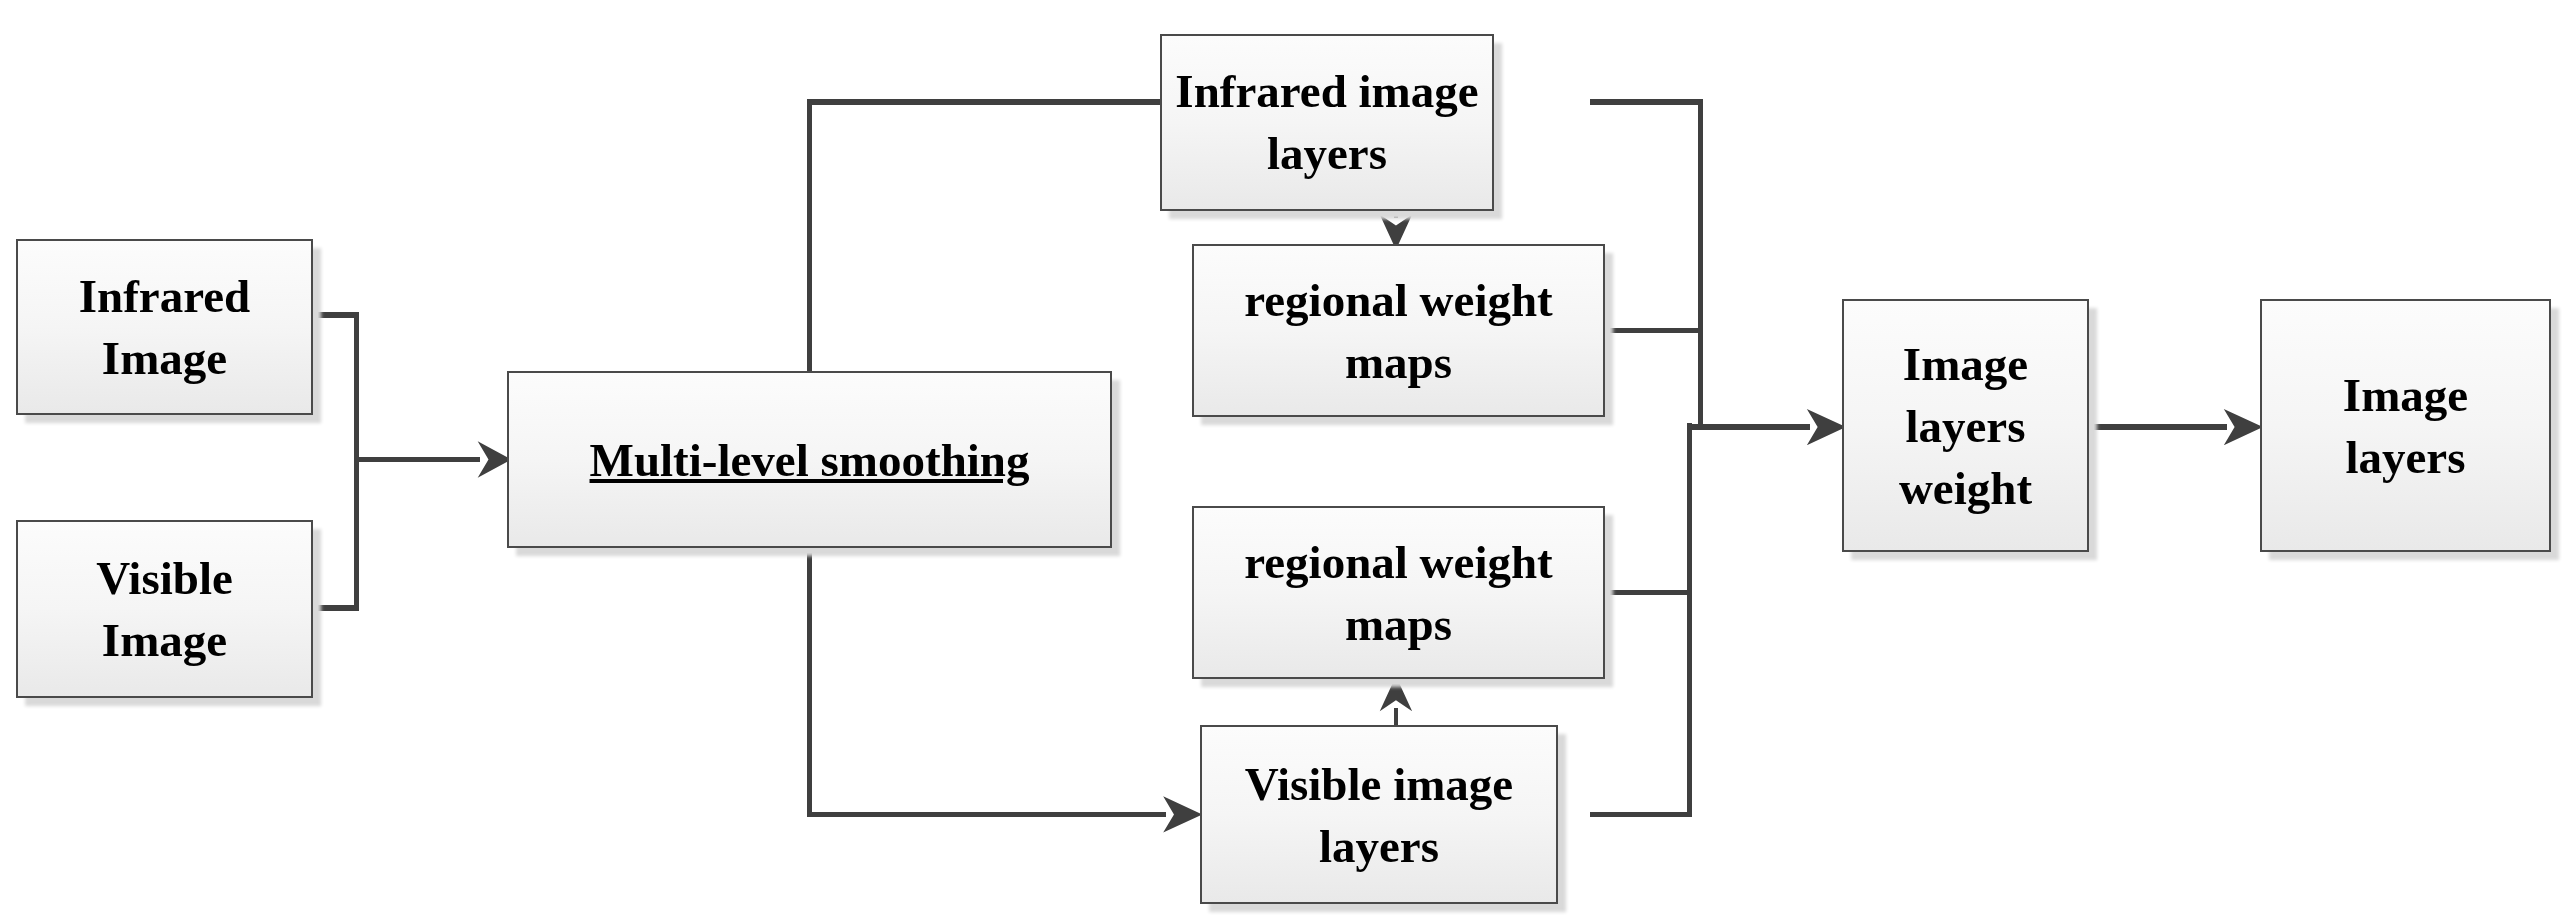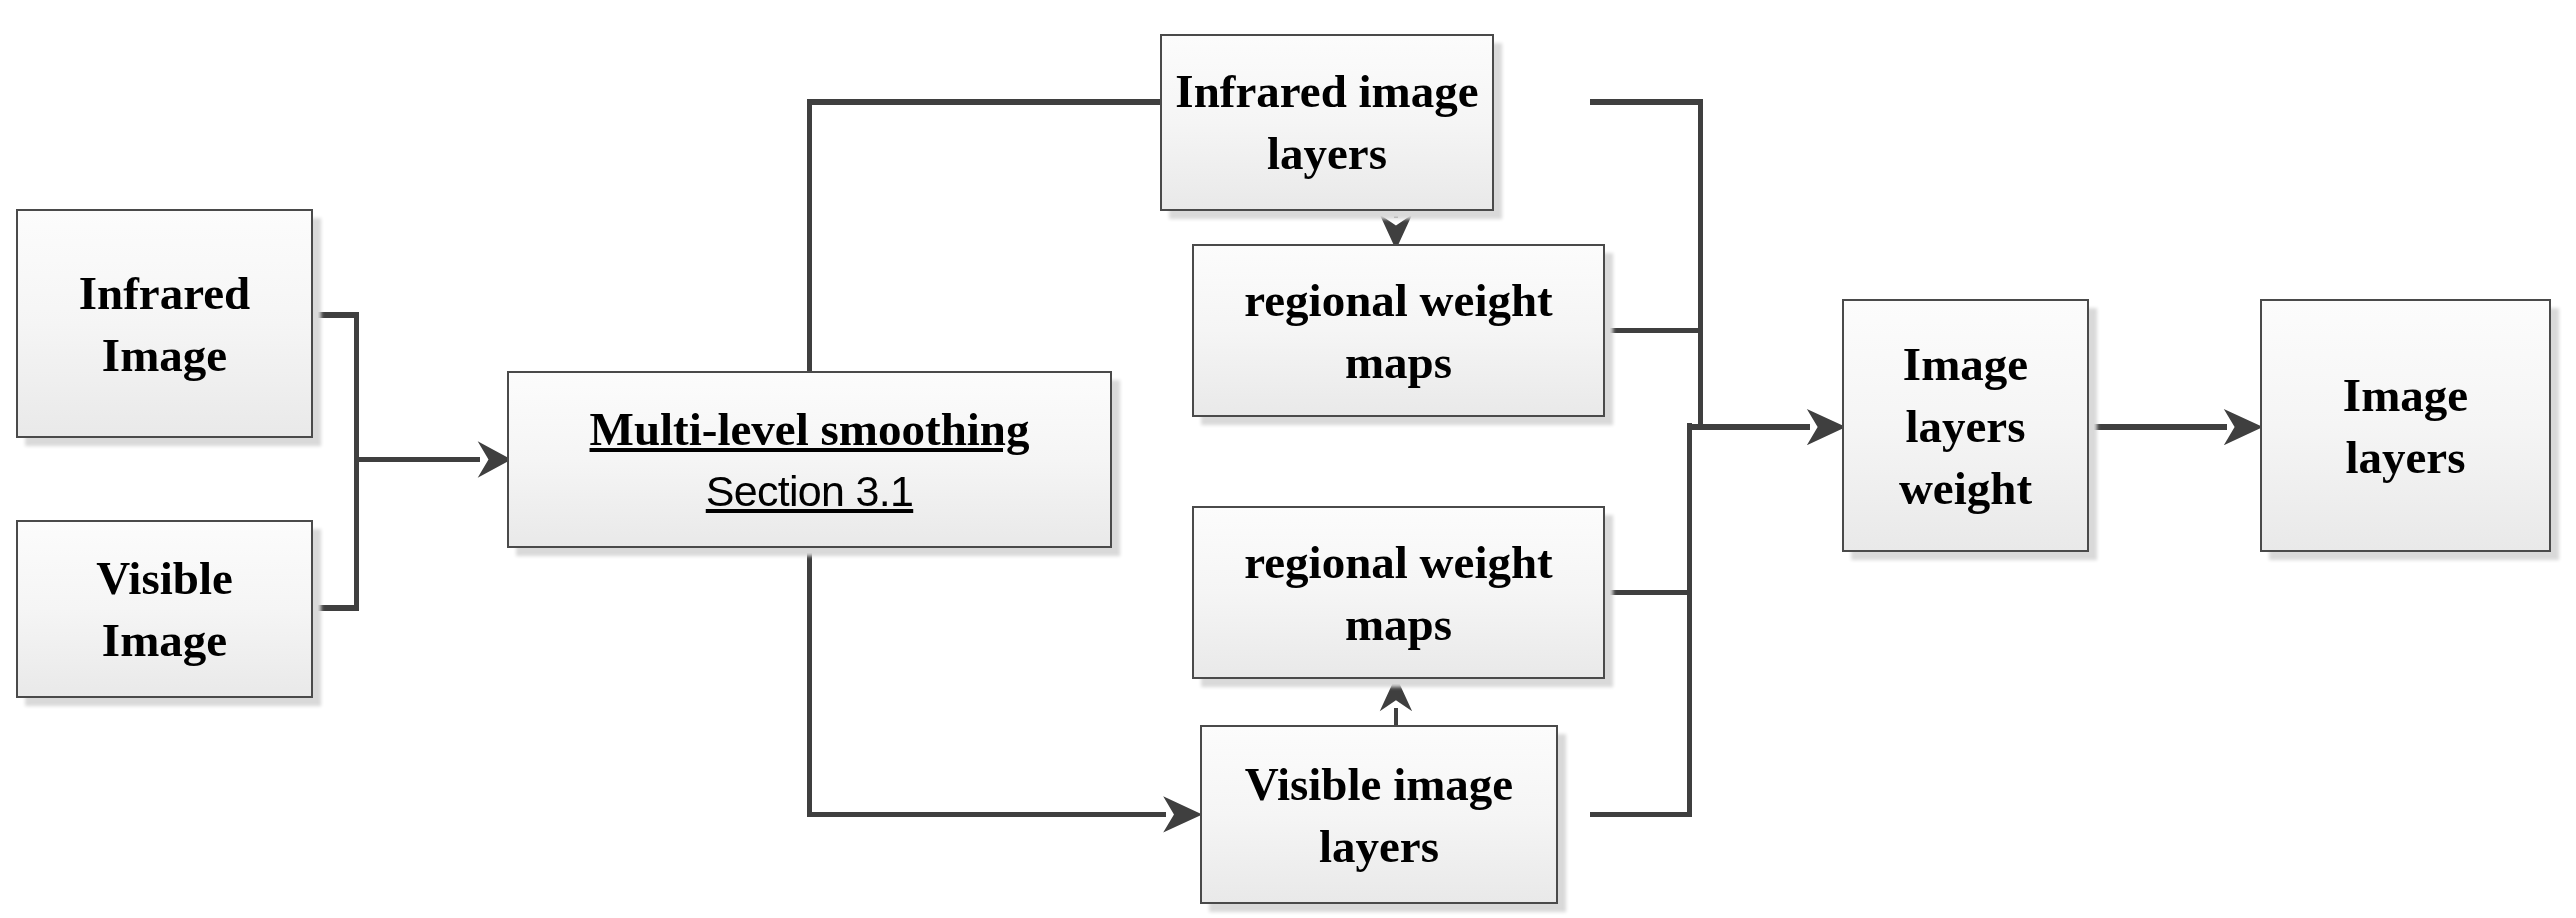--- a/index.html
+++ b/index.html
@@ -63,21 +63,21 @@
     font-weight:700;
     font-size:47px;
   }
   .s{
     font-family:"Liberation Sans",sans-serif;
     font-weight:400;
     font-size:43px;
     letter-spacing:-0.7px;
   }
   
-  #n-infrared-image   {left:16px;  top:209px;  width:297px; height:229px;}
+  #n-infrared-image   {left:16px;  top:239px;  width:297px; height:176px;}
   #n-visible-image    {left:16px;  top:520px;  width:297px; height:178px;}
   #n-smoothing        {left:507px; top:371px;  width:605px; height:177px;text-decoration:underline;}
   #n-ir-layers        {left:1160px;top:13.5px;   width:334px; height:177px;margin-top:20px;}
   #n-rwm-top          {left:1192px;top:244px;  width:413px; height:173px;}
   #n-rwm-bottom       {left:1192px;top:506px;  width:413px; height:173px;}
   #n-vis-layers       {left:1200px;top:725px; width:358px; height:179px;}
   #n-fusion           {left:1842px;top:299px;  width:247px; height:253px;}
   #n-resynthesis      {left:2260px;top:299px;  width:291px; height:253px;}
 </style>
 </head>
@@ -133,21 +133,20 @@
     <span class="ln b">Image</span>
   </div>
 
   <div class="node" id="n-visible-image">
     <span class="ln b">Visible</span>
     <span class="ln b">Image</span>
   </div>
 
   <div class="node" id="n-smoothing">
     <span class="ln b">Multi-level smoothing</span>
-    <span class="ln s">Section 3.1</span>
   </div>
 
   <div class="node" id="n-ir-layers">
     <span class="ln b">Infrared image</span>
     <span class="ln b">layers</span>
   </div>
 
   <div class="node" id="n-rwm-top">
     <span class="ln b">regional weight</span>
     <span class="ln b">maps</span>

